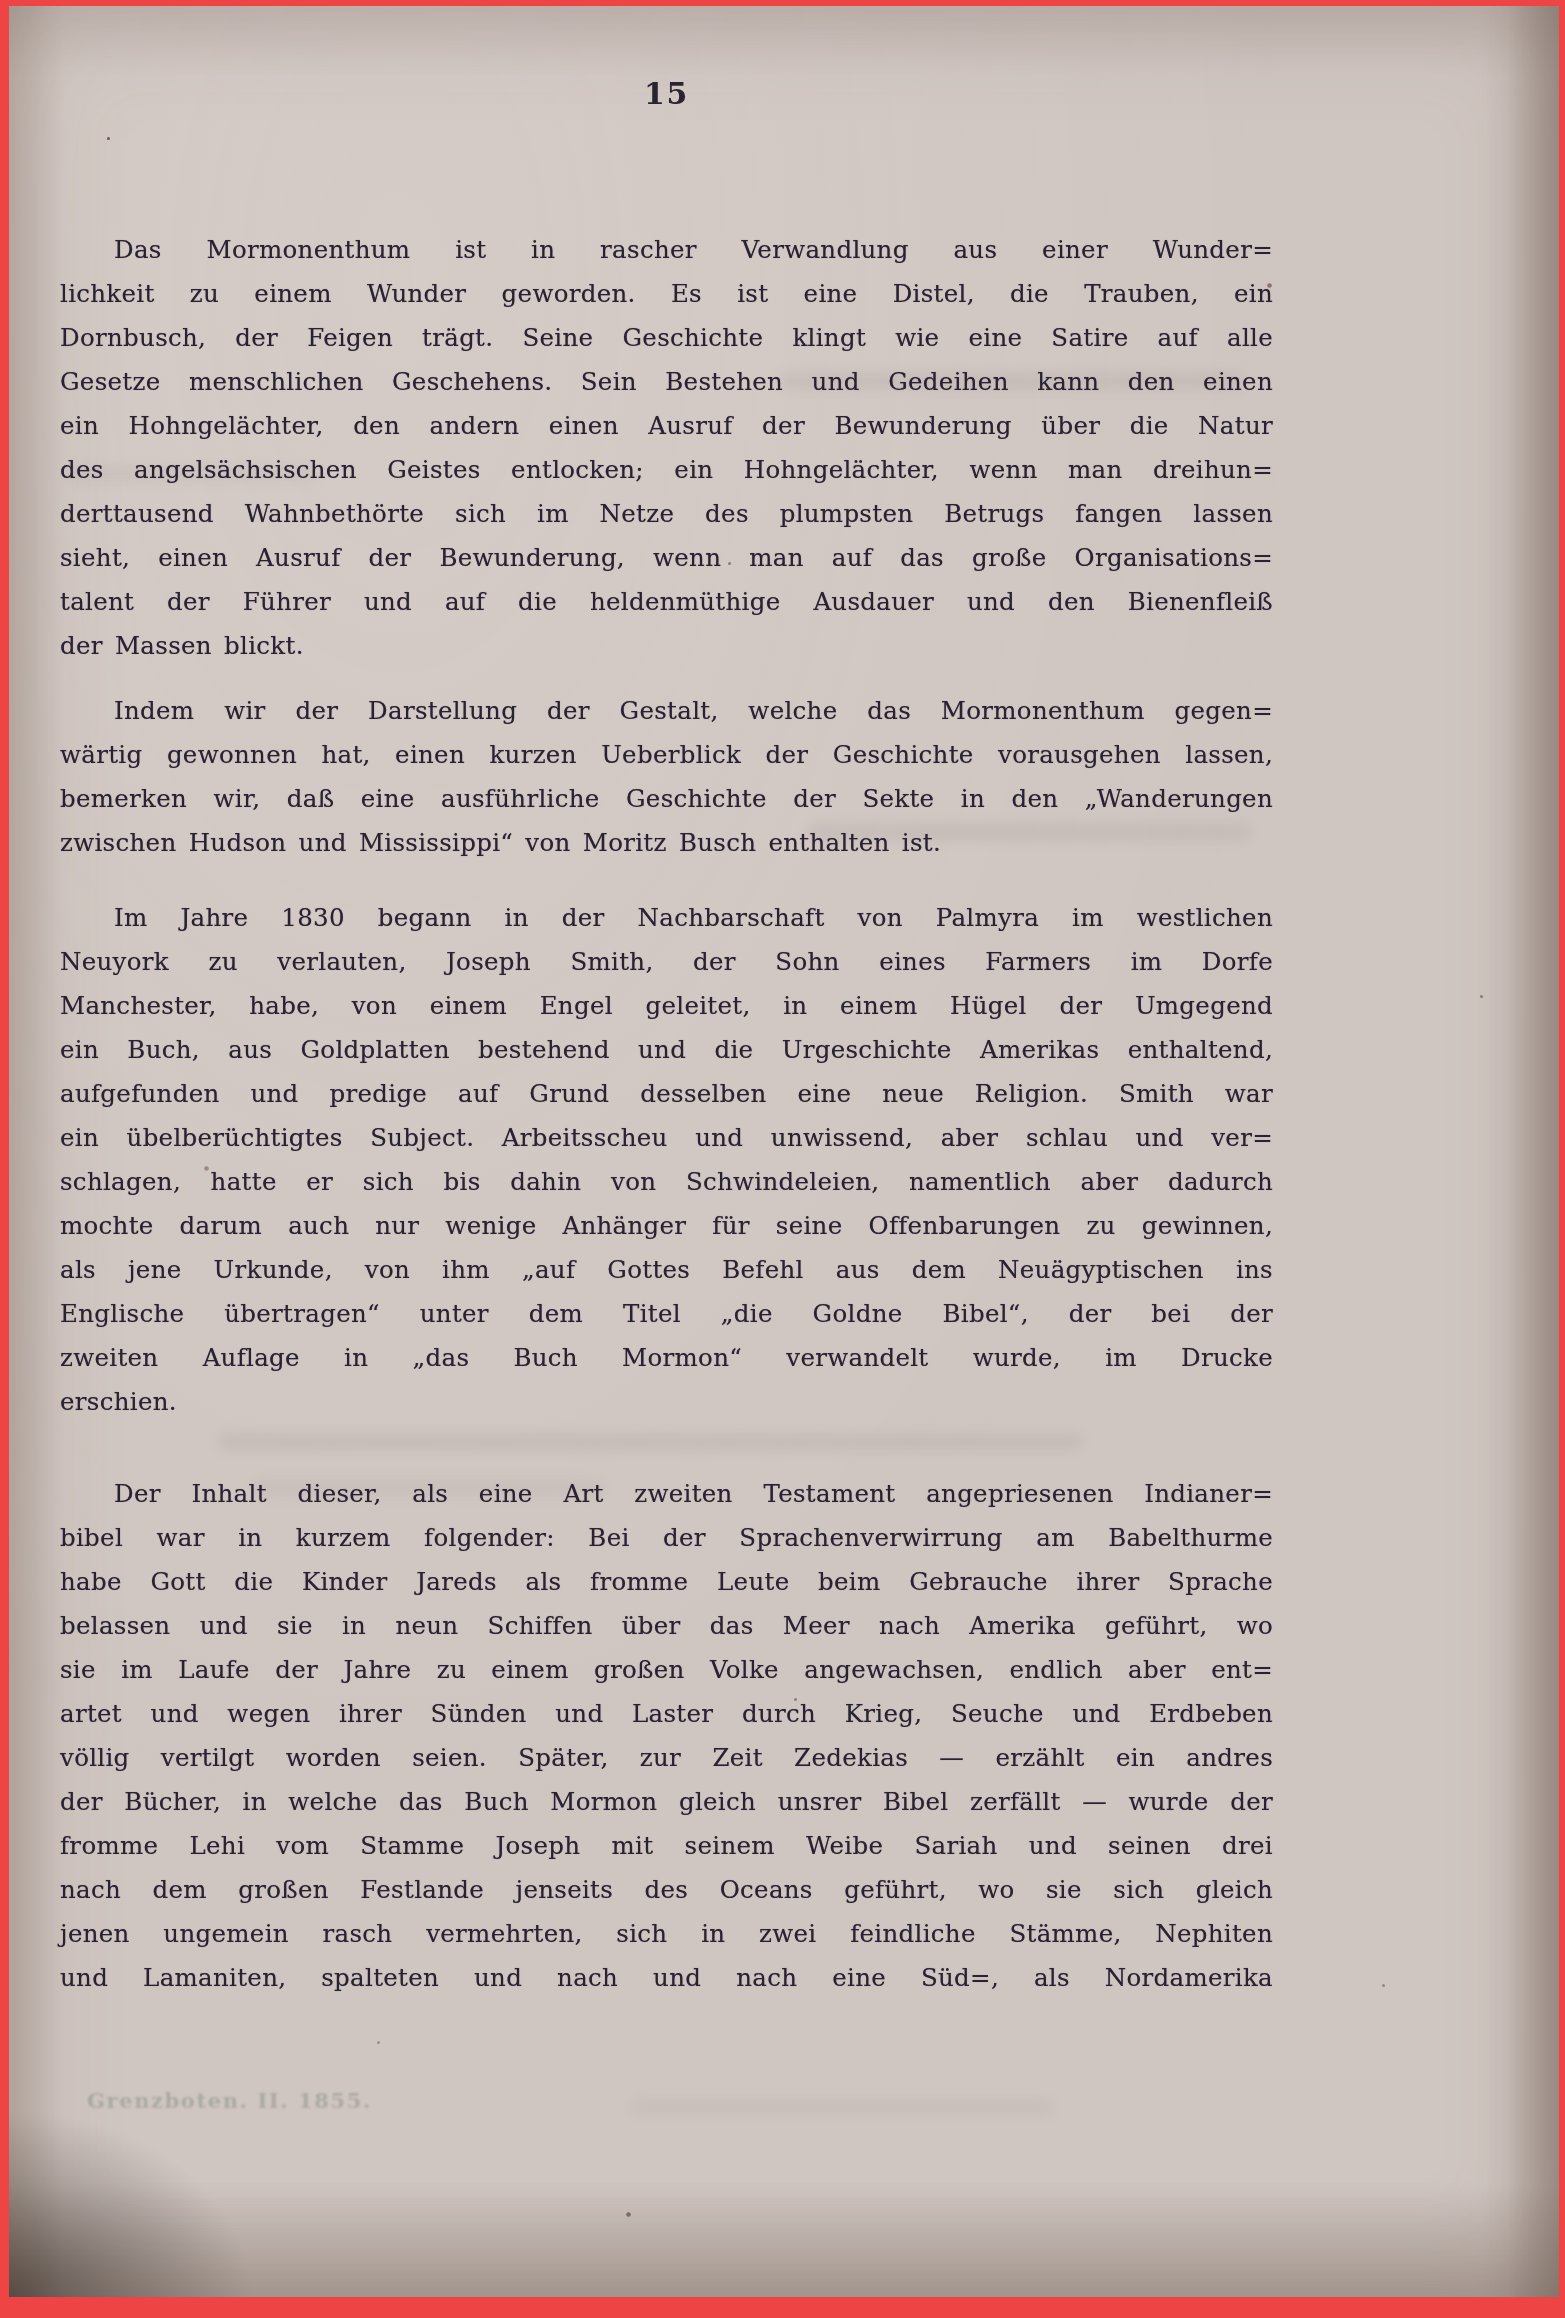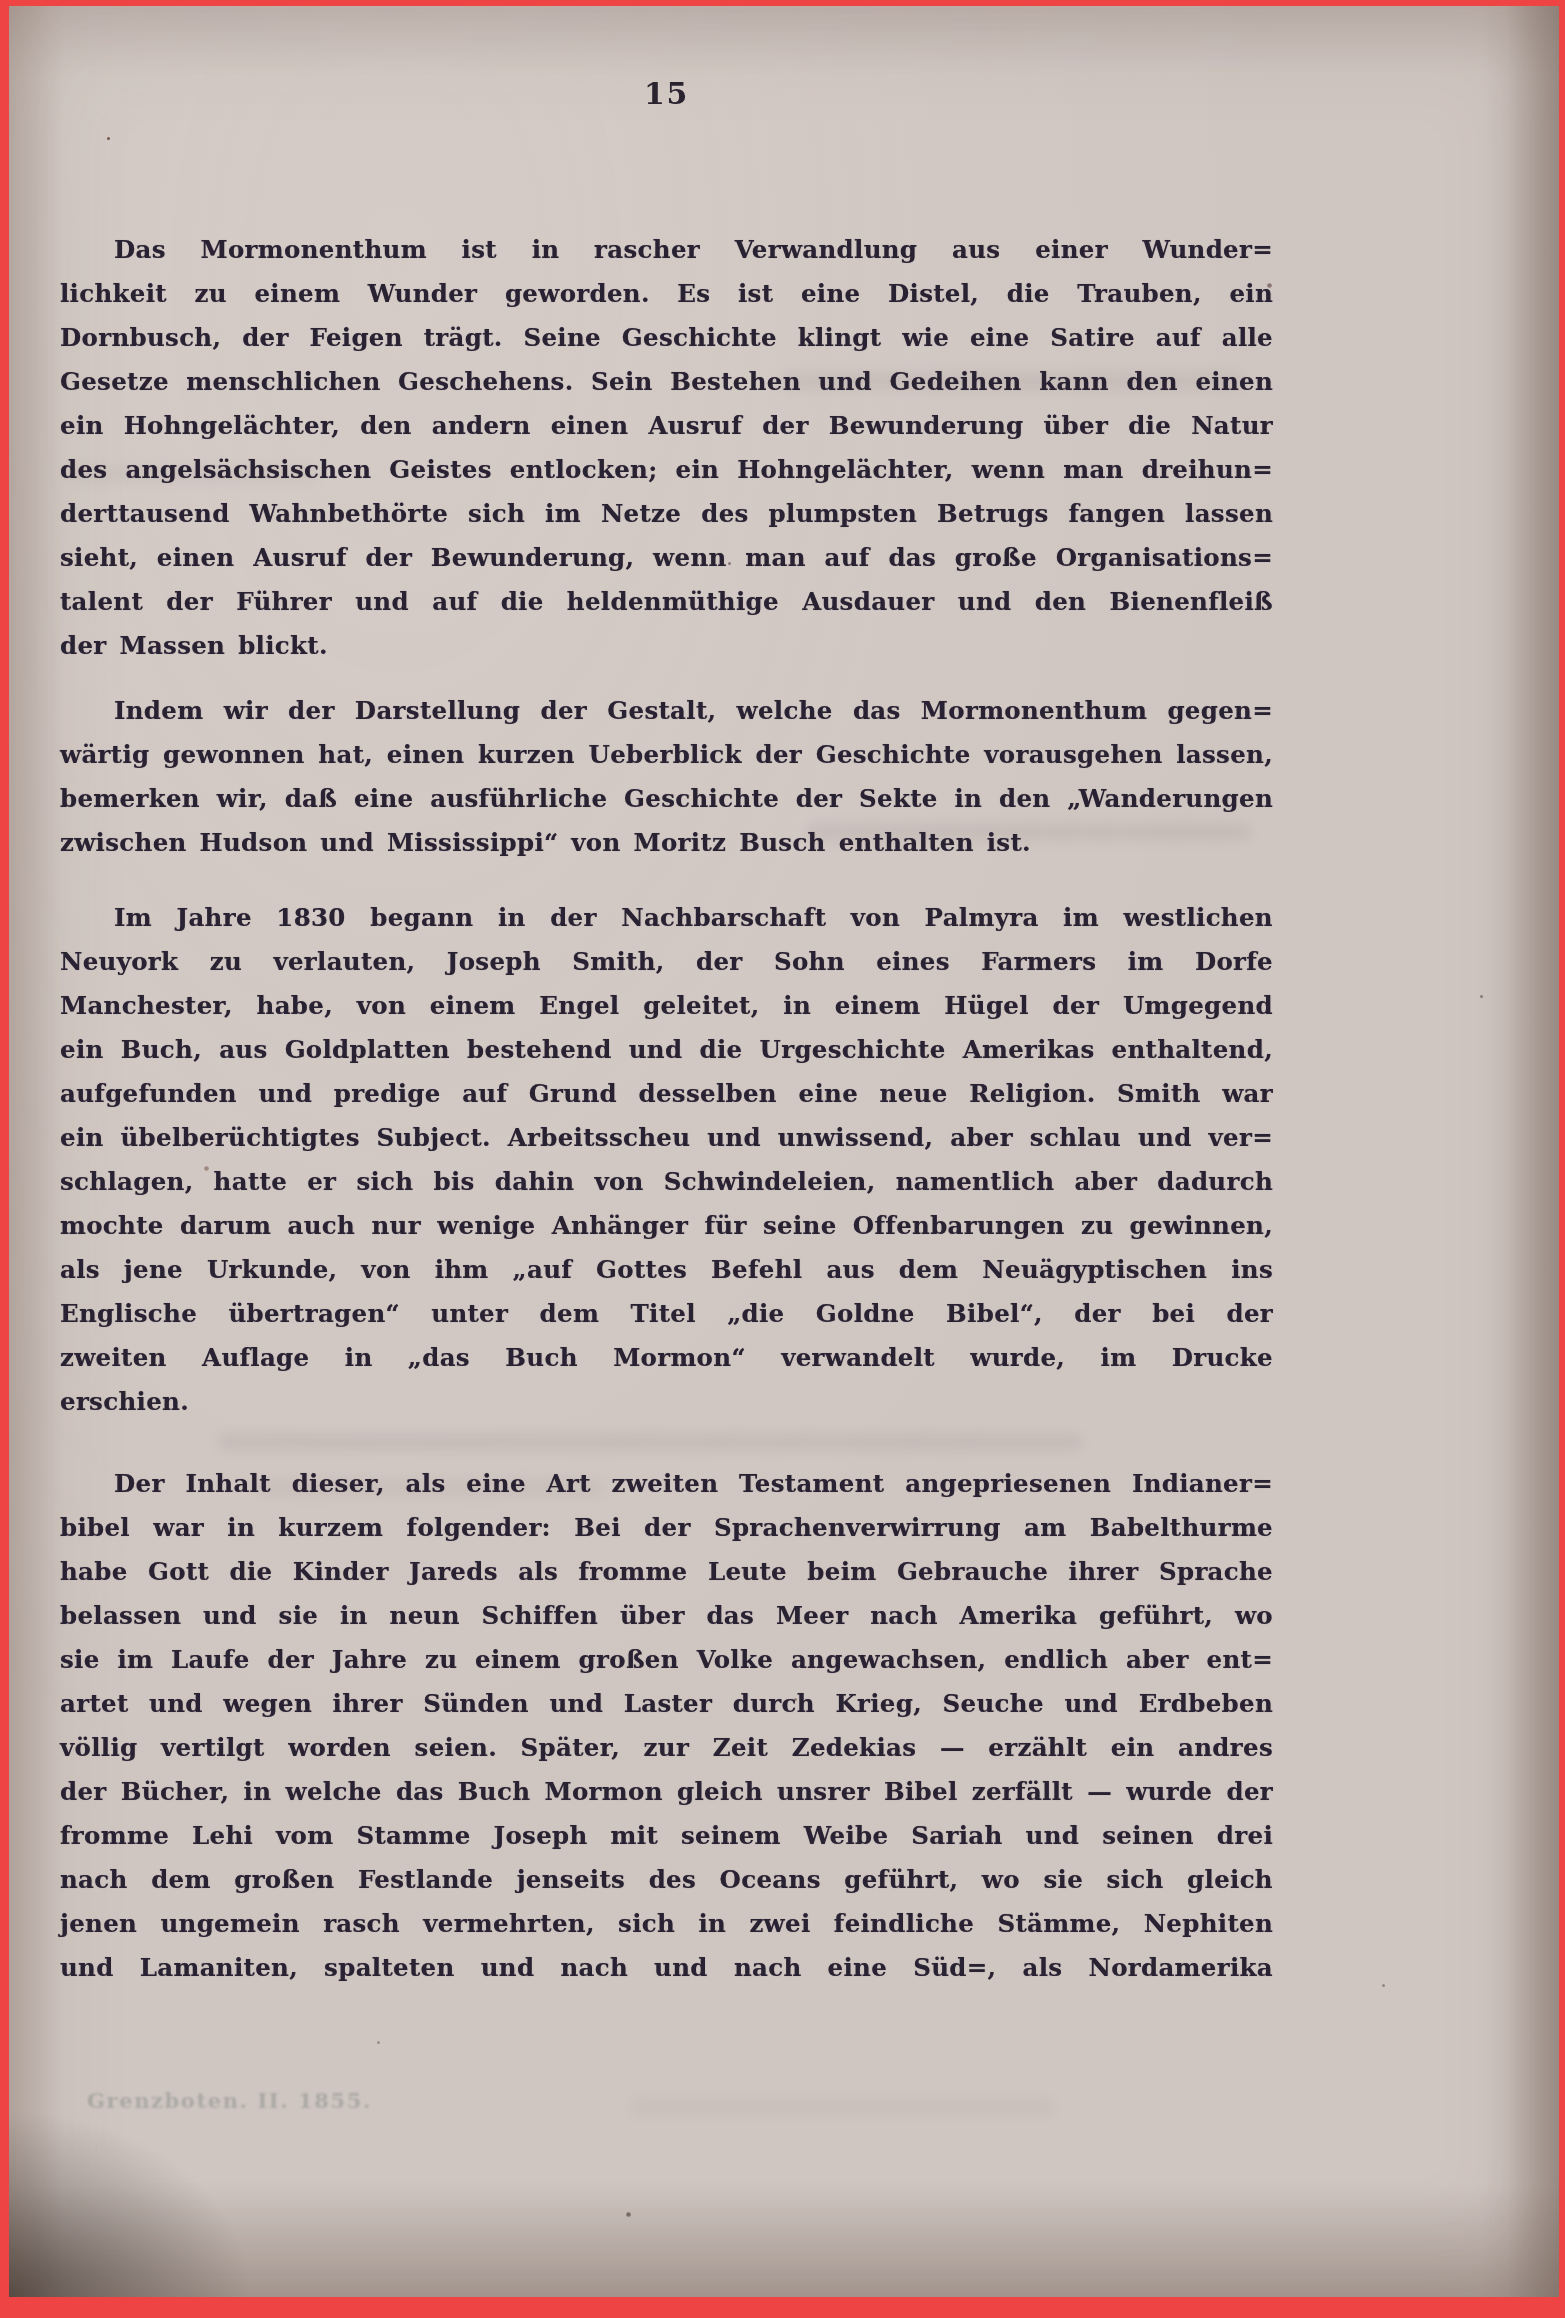--- a/index.html
+++ b/index.html
@@ -53,27 +53,27 @@
     font-weight: bold;
     letter-spacing: 1.6px;
     color: #2a2330;
   }
   .text-block {
     position: absolute;
     left: 51px;
     top: 222px;
     width: 1213px;
     font-size: 24.5px;
-    font-weight: bold;
+    font-weight: normal;
     color: #292233;
     text-shadow: 0 0 0.8px rgba(41,34,51,0.45);
   }
   .para { margin: 0 0 21px 0; }
   .para:nth-child(2) { margin-bottom: 31px; }
-  .para:nth-child(3) { margin-bottom: 38px; }
+  .para:nth-child(3) { margin-bottom: 48px; }
   .line {
     height: 44px;
     line-height: 44px;
     text-align: justify;
     text-align-last: justify;
     word-spacing: 4.1px;
     letter-spacing: 0.3px;
   }
   .line.indent { text-indent: 54px; }
   .line.last { text-align-last: left; }

